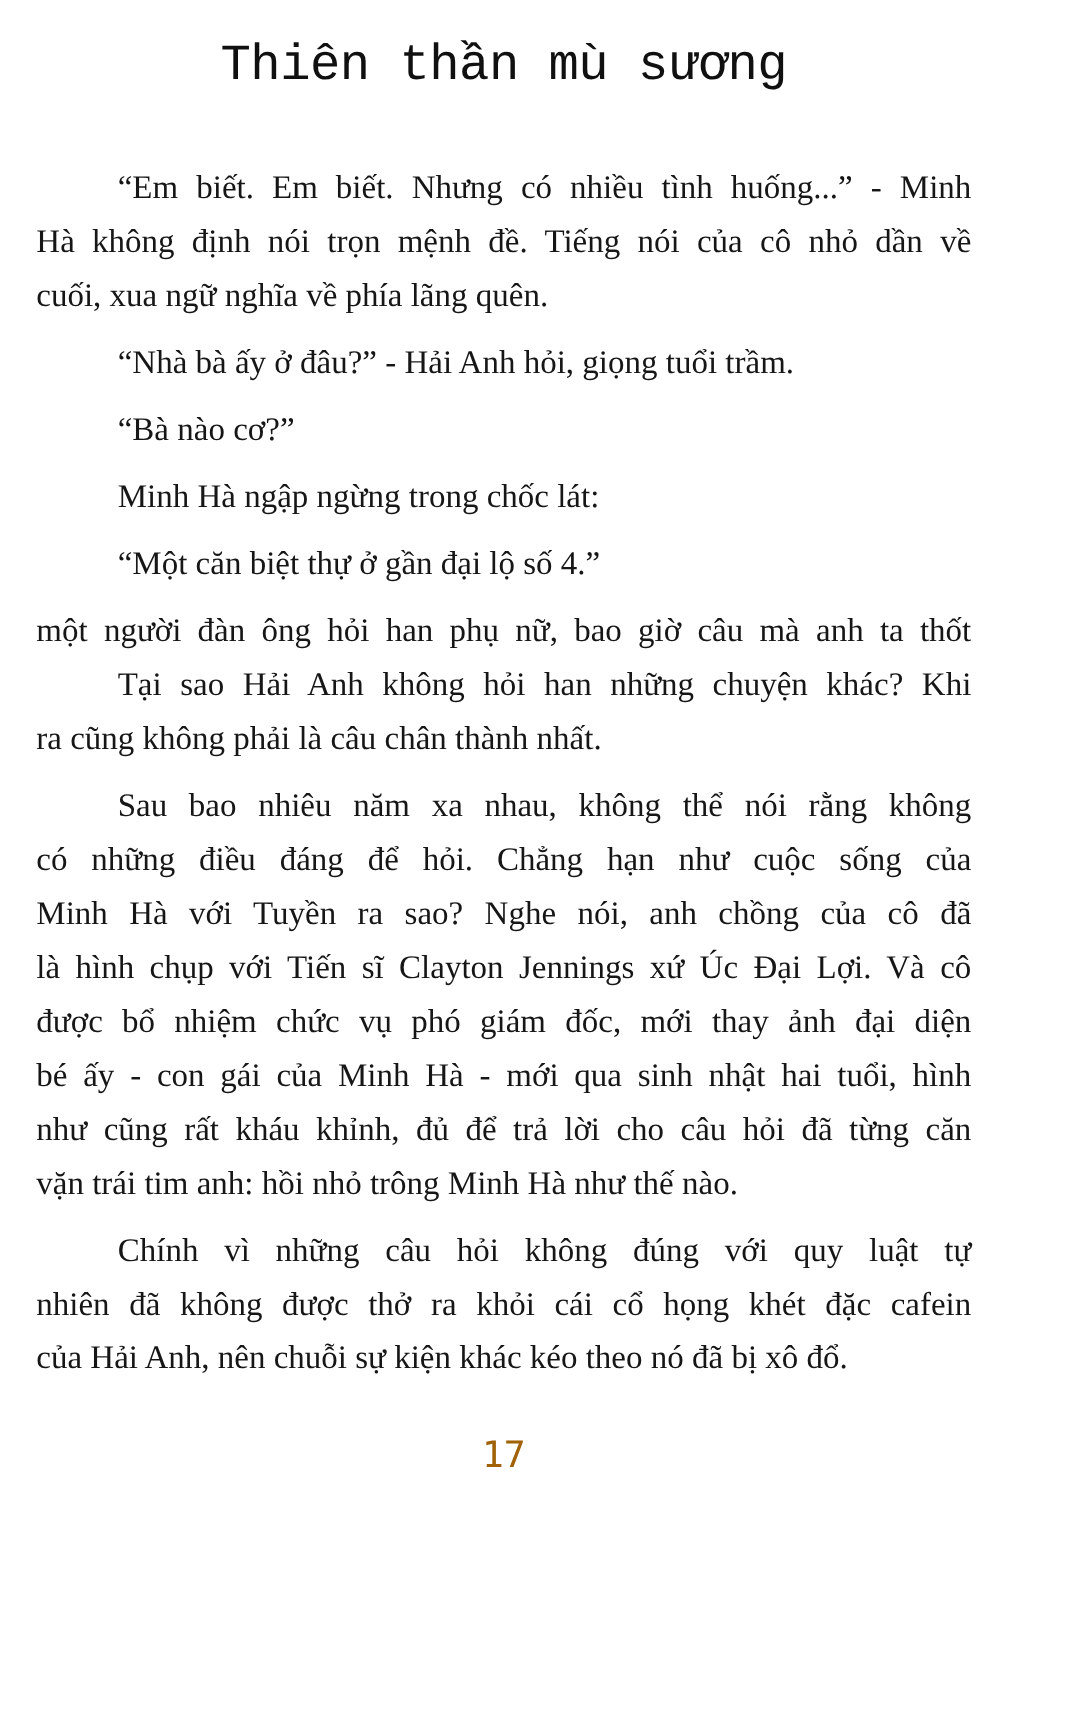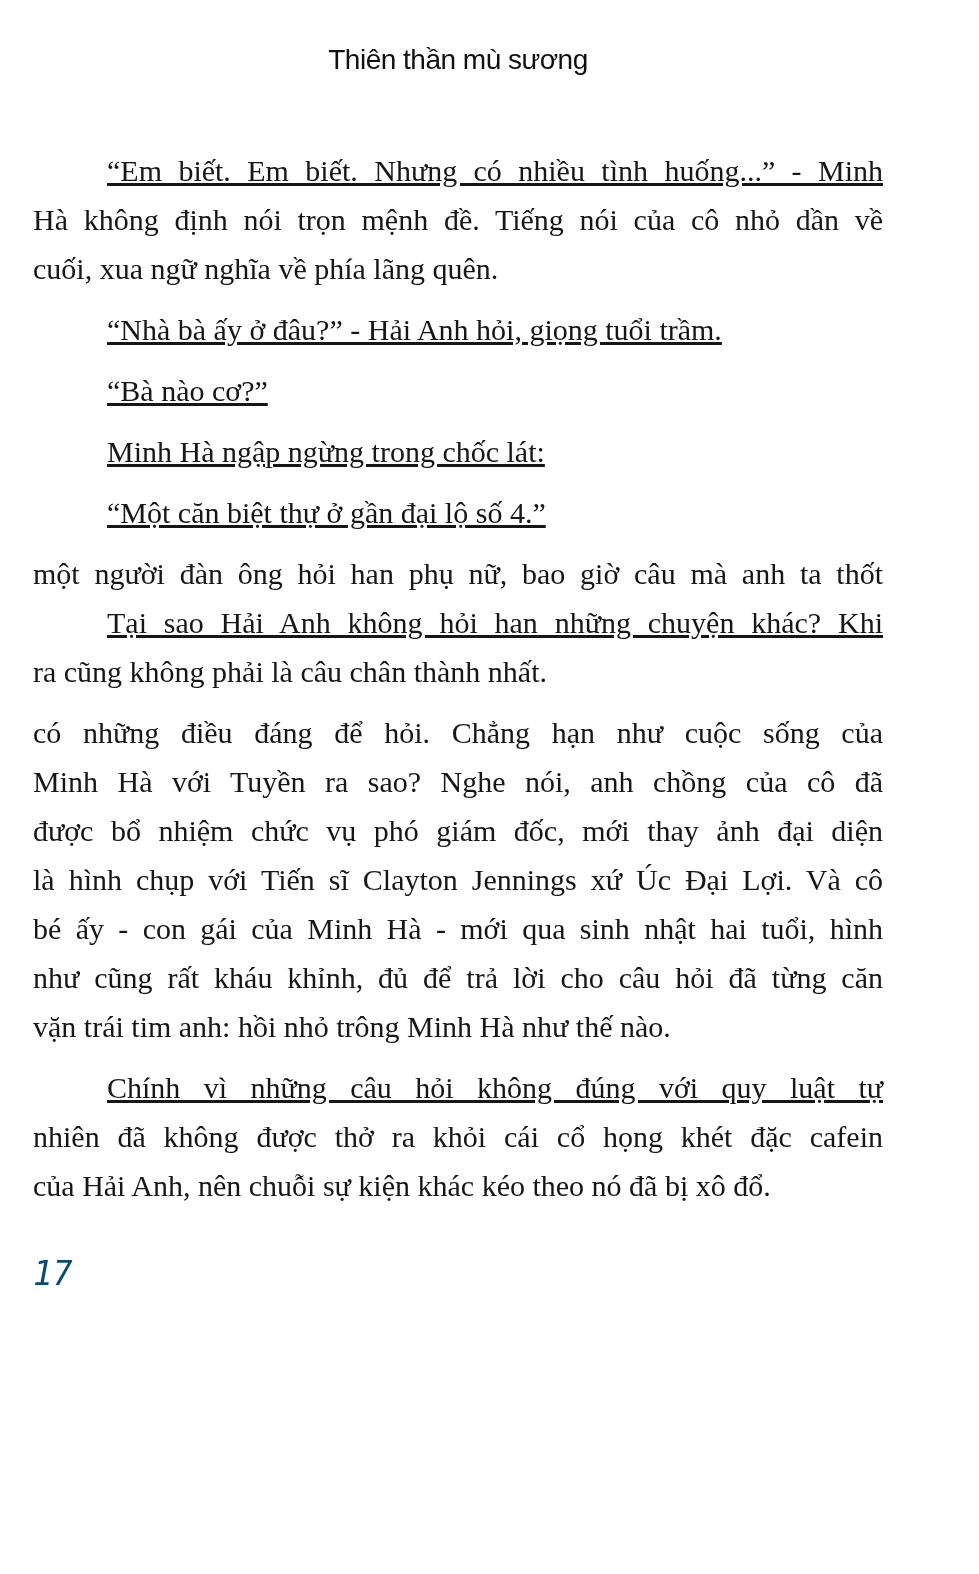--- a/index.html
+++ b/index.html
@@ -16,23 +16,23 @@
   }
   .page {
     box-sizing: border-box;
     width: 979px;
     height: 1574px;
     padding: 34px 96px 0 33px;
     background: #ffffff;
   }
   .title {
     margin: 0 0 60px 0;
-    font-family: Liberation Sans, sans-serif;
+    font-family: Liberation Mono, monospace;
     font-weight: 500;
-    font-size: 28px;
+    font-size: 46px;
     line-height: 52px;
     letter-spacing: -0.5px;
     text-align: center;
     color: #101010;
   }
   .text-block {
     width: 850px;
     font-size: 30px;
   }
   .para {
@@ -43,30 +43,28 @@
     line-height: 49px;
     text-align: justify;
     text-align-last: justify;
     white-space: normal;
   }
   .line.last {
     text-align-last: left;
   }
   .para.indent .line.first {
     text-indent: 74px;
-    text-decoration: underline;
   }
   .pagenum {
     margin-top: 44px;
     width: 850px;
-    text-align: left;
+    text-align: center;
     font-family: "DejaVu Sans Mono", monospace;
     font-size: 33px;
-    color: #0c4a6e;
-    font-style: italic;
+    color: #a16207;
   }
 </style>
 </head>
 <body>
 
 <div class="page">
   <h1 class="title">Thiên thần mù sương</h1>
 
   <div class="text-block" id="text-block">
       <p class="para indent">
@@ -85,24 +83,25 @@
       </p>
       <p class="para indent">
         <span class="line first last">“Một căn biệt thự ở gần đại lộ số 4.”</span>
       </p>
       <p class="para indent">
         <span class="line">một người đàn ông hỏi han phụ nữ, bao giờ câu mà anh ta thốt</span>
         <span class="line first">Tại sao Hải Anh không hỏi han những chuyện khác? Khi</span>
         <span class="line last">ra cũng không phải là câu chân thành nhất.</span>
       </p>
       <p class="para indent">
+        <span class="line first">Sau bao nhiêu năm xa nhau, không thể nói rằng không</span>
         <span class="line">có những điều đáng để hỏi. Chẳng hạn như cuộc sống của</span>
         <span class="line">Minh Hà với Tuyền ra sao? Nghe nói, anh chồng của cô đã</span>
+        <span class="line">là hình chụp với Tiến sĩ Clayton Jennings xứ Úc Đại Lợi. Và cô</span>
         <span class="line">được bổ nhiệm chức vụ phó giám đốc, mới thay ảnh đại diện</span>
-        <span class="line">là hình chụp với Tiến sĩ Clayton Jennings xứ Úc Đại Lợi. Và cô</span>
         <span class="line">bé ấy - con gái của Minh Hà - mới qua sinh nhật hai tuổi, hình</span>
         <span class="line">như cũng rất kháu khỉnh, đủ để trả lời cho câu hỏi đã từng căn</span>
         <span class="line last">vặn trái tim anh: hồi nhỏ trông Minh Hà như thế nào.</span>
       </p>
       <p class="para indent">
         <span class="line first">Chính vì những câu hỏi không đúng với quy luật tự</span>
         <span class="line">nhiên đã không được thở ra khỏi cái cổ họng khét đặc cafein</span>
         <span class="line last">của Hải Anh, nên chuỗi sự kiện khác kéo theo nó đã bị xô đổ.</span>
       </p>
     </div>

